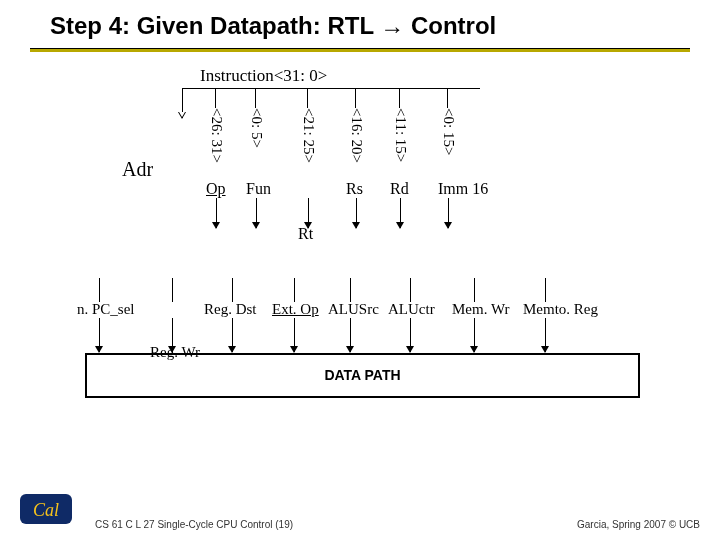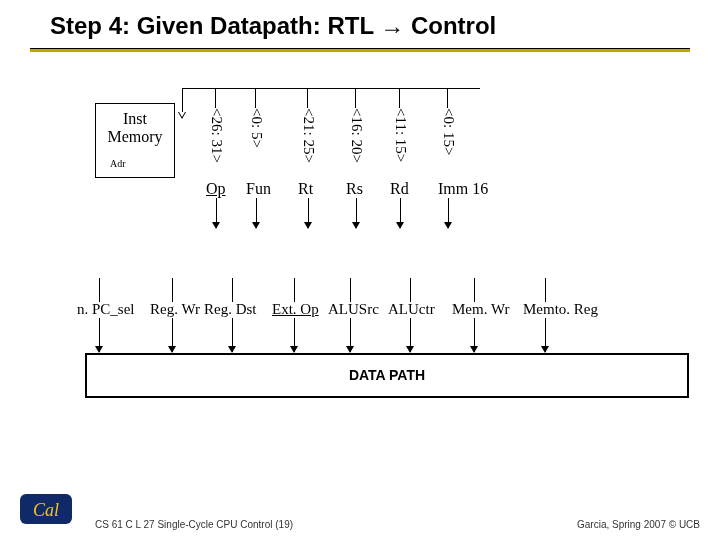--- a/index.html
+++ b/index.html
@@ -74,23 +74,23 @@
     width: 80px;
     height: 75px;
     border: 1px solid #000;
     text-align: center;
     padding-top: 6px;
     font-size: 16px;
     line-height: 1.1;
   }
   .adr {
     position: absolute;
-    left: 110px;
+    left: 122px;
     top: 100px;
-    font-size: 10px;
+    font-size: 20px;
   }
   .bitfield {
     position: absolute;
     top: 50px;
     writing-mode: vertical-rl;
     font-size: 15px;
     height: 60px;
   }
   .bitfield-drop {
     position: absolute;
@@ -159,21 +159,21 @@
     top: 288px;
     width: 0; height: 0;
     border-left: 4px solid transparent;
     border-right: 4px solid transparent;
     border-top: 7px solid #000;
   }
   .datapath-box {
     position: absolute;
     left: 85px;
     top: 295px;
-    width: 604px;
+    width: 555px;
     height: 45px;
     border: 2px solid #000;
     text-align: center;
     line-height: 41px;
     font-family: Arial, sans-serif;
     font-weight: bold;
     font-size: 14px;
   }
   .footer {
     position: absolute;
@@ -204,45 +204,42 @@
   }
 </style>
 </head>
 <body>
 
 <div class="title">Step 4: Given Datapath: RTL → Control</div>
 <div class="title-underline"></div>
 
 <div class="stage">
 
+  <div class="instr-label">Instruction&lt;31: 0&gt;</div>
   <div class="instr-hline"></div>
 
   <div class="drop instmem"></div>
   <div class="arrowhead-open" style="left:178px; top:54px;"></div>
 
-  <div class="inst-mem">
-    <span>Inst</span><br>
-    <span>Memory</span>
-  </div>
   <div class="adr">Adr</div>
 
   <div id="bitfields">
       <div class="bitfield-drop" style="left: 215px;"></div>
       <div class="bitfield" style="left: 208px;">&lt;26: 31&gt;</div>
       <div class="reg-label" style="left: 206px; text-decoration: underline;">Op</div>
       <div class="ctrl-in" style="left: 216px;"></div>
       <div class="ctrl-in-tri" style="left: 212px;"></div>
       <div class="bitfield-drop" style="left: 255px;"></div>
       <div class="bitfield" style="left: 248px;">&lt;0: 5&gt;</div>
       <div class="reg-label" style="left: 246px;">Fun</div>
       <div class="ctrl-in" style="left: 256px;"></div>
       <div class="ctrl-in-tri" style="left: 252px;"></div>
       <div class="bitfield-drop" style="left: 307px;"></div>
       <div class="bitfield" style="left: 300px;">&lt;21: 25&gt;</div>
-      <div class="reg-label" style="left: 298px;">Rt</div>
+      <div class="reg-label" style="left: 298px; margin-top: 45px;">Rt</div>
       <div class="ctrl-in" style="left: 308px;"></div>
       <div class="ctrl-in-tri" style="left: 304px;"></div>
       <div class="bitfield-drop" style="left: 355px;"></div>
       <div class="bitfield" style="left: 348px;">&lt;16: 20&gt;</div>
       <div class="reg-label" style="left: 346px;">Rs</div>
       <div class="ctrl-in" style="left: 356px;"></div>
       <div class="ctrl-in-tri" style="left: 352px;"></div>
       <div class="bitfield-drop" style="left: 399px;"></div>
       <div class="bitfield" style="left: 392px;">&lt;11: 15&gt;</div>
       <div class="reg-label" style="left: 390px;">Rd</div>
@@ -256,21 +253,21 @@
     </div>
 
 
   <div id="ctrl-inputs"></div>
   <div id="signals-row">
       <div class="sig-arrow" style="left: 99px;"></div>
       <div class="signals" style="left: 77px;">n. PC_sel</div>
       <div class="sig-arrow bot" style="left: 99px;"></div>
       <div class="sig-tri" style="left: 95px;"></div>
       <div class="sig-arrow" style="left: 172px;"></div>
-      <div class="signals" style="left: 150px;">Reg. Wr</div>
+      <div class="signals" style="left: 150px; margin-top: 43px;">Reg. Wr</div>
       <div class="sig-arrow bot" style="left: 172px;"></div>
       <div class="sig-tri" style="left: 168px;"></div>
       <div class="sig-arrow" style="left: 232px;"></div>
       <div class="signals" style="left: 204px;">Reg. Dst</div>
       <div class="sig-arrow bot" style="left: 232px;"></div>
       <div class="sig-tri" style="left: 228px;"></div>
       <div class="sig-arrow" style="left: 294px;"></div>
       <div class="signals" style="left: 272px; text-decoration: underline;">Ext. Op</div>
       <div class="sig-arrow bot" style="left: 294px;"></div>
       <div class="sig-tri" style="left: 290px;"></div>

